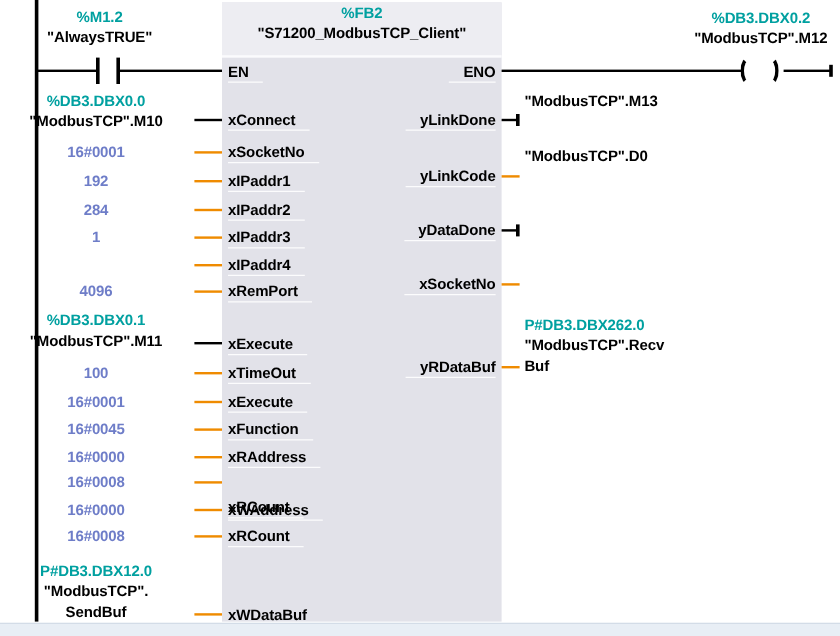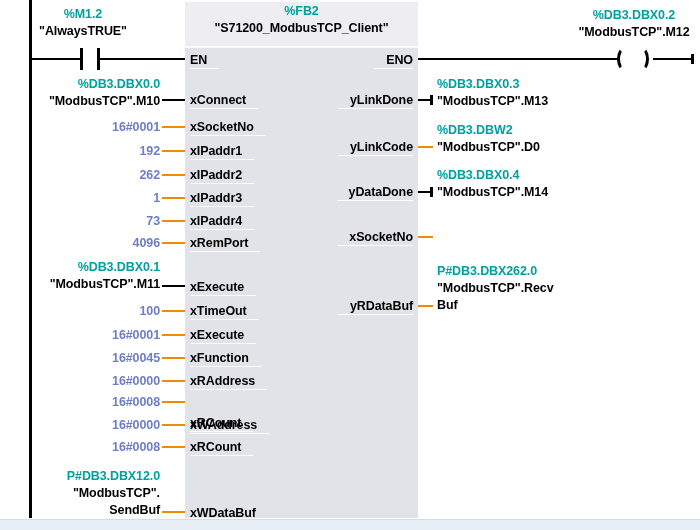--- a/index.html
+++ b/index.html
@@ -6,21 +6,21 @@
   #canvas{
     position:relative;width:700px;height:530px;background:#fff;overflow:hidden;
     font-family:"Liberation Sans","DejaVu Sans",sans-serif;font-weight:700;
     letter-spacing:-0.1px;
   }
   .ln{font-size:12.5px;line-height:17px;color:#000;white-space:nowrap;}
   .c-addr{color:var(--address,#00A0A0);}
   .c-const{color:var(--constant,#6E7DC8);}
   .center{text-align:center;}
   .oplabel{position:absolute;}
-  .op-left{position:absolute;left:0;width:160px;text-align:right;}
+  .op-left{position:absolute;left:0;width:160px;text-align:center;}
   .op-right{position:absolute;left:437px;width:260px;text-align:left;}
   .vline{position:absolute;width:3px;background:#000;}
   .wire{position:absolute;height:2px;}
   .wire.b{background:#000;}
   .wire.o{background:var(--param-wire,#EF8B00);}
   .tick{position:absolute;width:3px;height:10px;background:#000;}
   .cbar{position:absolute;width:3px;height:22px;background:#000;}
   .block-body{position:absolute;left:185px;top:2px;width:233px;height:516px;
     background:var(--block-body,#E2E2E9);}
   .block-head{position:absolute;left:185px;top:2px;width:233px;height:44px;
@@ -80,29 +80,28 @@
   <div class="pin l" style="top:92px">xConnect</div>
 
   <div class="ln c-const op-left" style="top:119px">16#0001</div>
   <div class="wire o" style="left:162px;top:126px;width:23px"></div>
   <div class="pin l" style="top:119px">xSocketNo</div>
 
   <div class="ln c-const op-left" style="top:143px">192</div>
   <div class="wire o" style="left:162px;top:150px;width:23px"></div>
   <div class="pin l" style="top:143px">xIPaddr1</div>
 
-  <div class="ln c-const op-left" style="top:167px">262</div>
+  <div class="ln c-const op-left" style="top:167px">284</div>
   <div class="wire o" style="left:162px;top:174px;width:23px"></div>
   <div class="pin l" style="top:167px">xIPaddr2</div>
 
   <div class="ln c-const op-left" style="top:190px">1</div>
   <div class="wire o" style="left:162px;top:197px;width:23px"></div>
   <div class="pin l" style="top:190px">xIPaddr3</div>
 
-  <div class="ln c-const op-left" style="top:213px">73</div>
   <div class="wire o" style="left:162px;top:220px;width:23px"></div>
   <div class="pin l" style="top:213px">xIPaddr4</div>
 
   <div class="ln c-const op-left" style="top:235px">4096</div>
   <div class="wire o" style="left:162px;top:242px;width:23px"></div>
   <div class="pin l" style="top:235px">xRemPort</div>
 
   <div class="op-left" style="top:259px">
     <div class="ln c-addr">%DB3.DBX0.1</div>
     <div class="ln">"ModbusTCP".M11</div>
@@ -143,38 +142,32 @@
     <div class="ln">"ModbusTCP".</div>
     <div class="ln">SendBuf</div>
   </div>
   <div class="wire o" style="left:162px;top:511px;width:23px"></div>
   <div class="pin l" style="top:505px">xWDataBuf</div>
 
   <div class="pin r" style="top:92px">yLinkDone</div>
   <div class="wire b" style="left:418px;top:99px;width:14px"></div>
   <div class="tick" style="left:430px;top:95px"></div>
   <div class="op-right" style="top:76px">
-    <div class="ln c-addr">%DB3.DBX0.3</div>
     <div class="ln">"ModbusTCP".M13</div>
   </div>
 
   <div class="pin r" style="top:139px">yLinkCode</div>
   <div class="wire o" style="left:418px;top:146px;width:15px"></div>
   <div class="op-right" style="top:122px">
-    <div class="ln c-addr">%DB3.DBW2</div>
     <div class="ln">"ModbusTCP".D0</div>
   </div>
 
   <div class="pin r" style="top:184px">yDataDone</div>
   <div class="wire b" style="left:418px;top:191px;width:14px"></div>
   <div class="tick" style="left:430px;top:187px"></div>
-  <div class="op-right" style="top:167px">
-    <div class="ln c-addr">%DB3.DBX0.4</div>
-    <div class="ln">"ModbusTCP".M14</div>
-  </div>
 
   <div class="pin r" style="top:229px">xSocketNo</div>
   <div class="wire o" style="left:418px;top:236px;width:15px"></div>
 
   <div class="pin r" style="top:298px">yRDataBuf</div>
   <div class="wire o" style="left:418px;top:305px;width:15px"></div>
   <div class="op-right" style="top:263px">
     <div class="ln c-addr">P#DB3.DBX262.0</div>
     <div class="ln">"ModbusTCP".Recv</div>
     <div class="ln">Buf</div>

